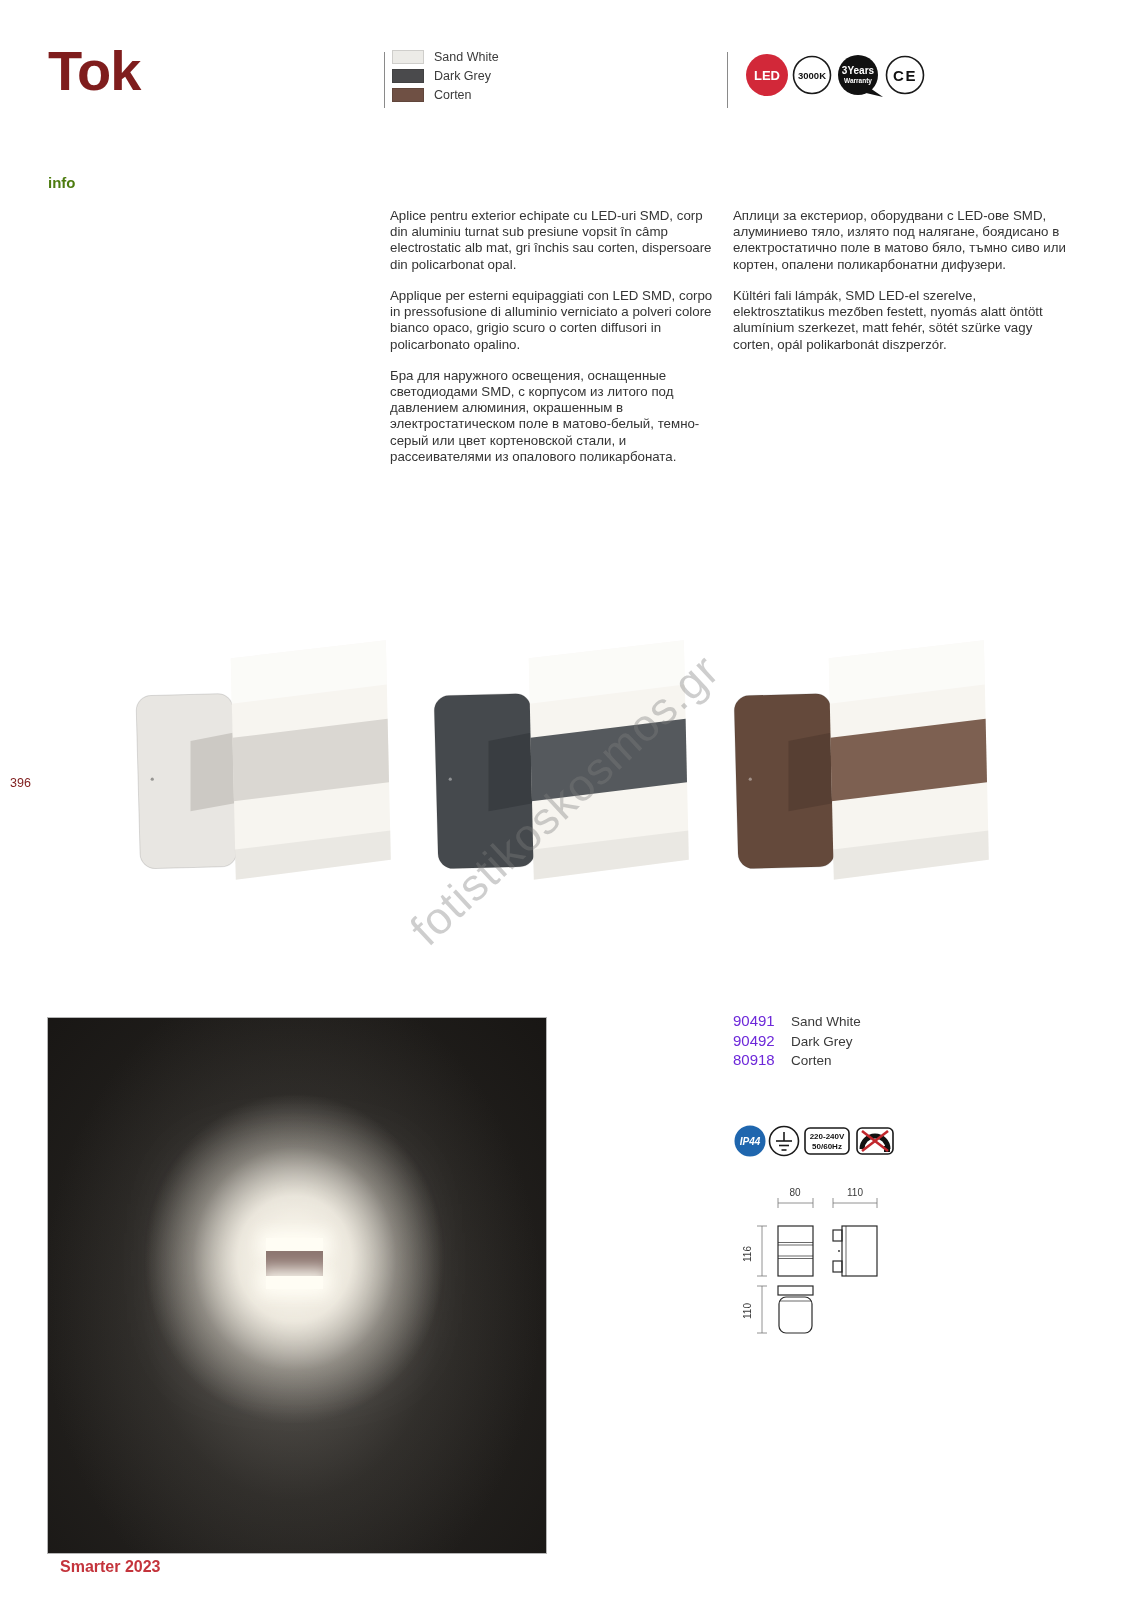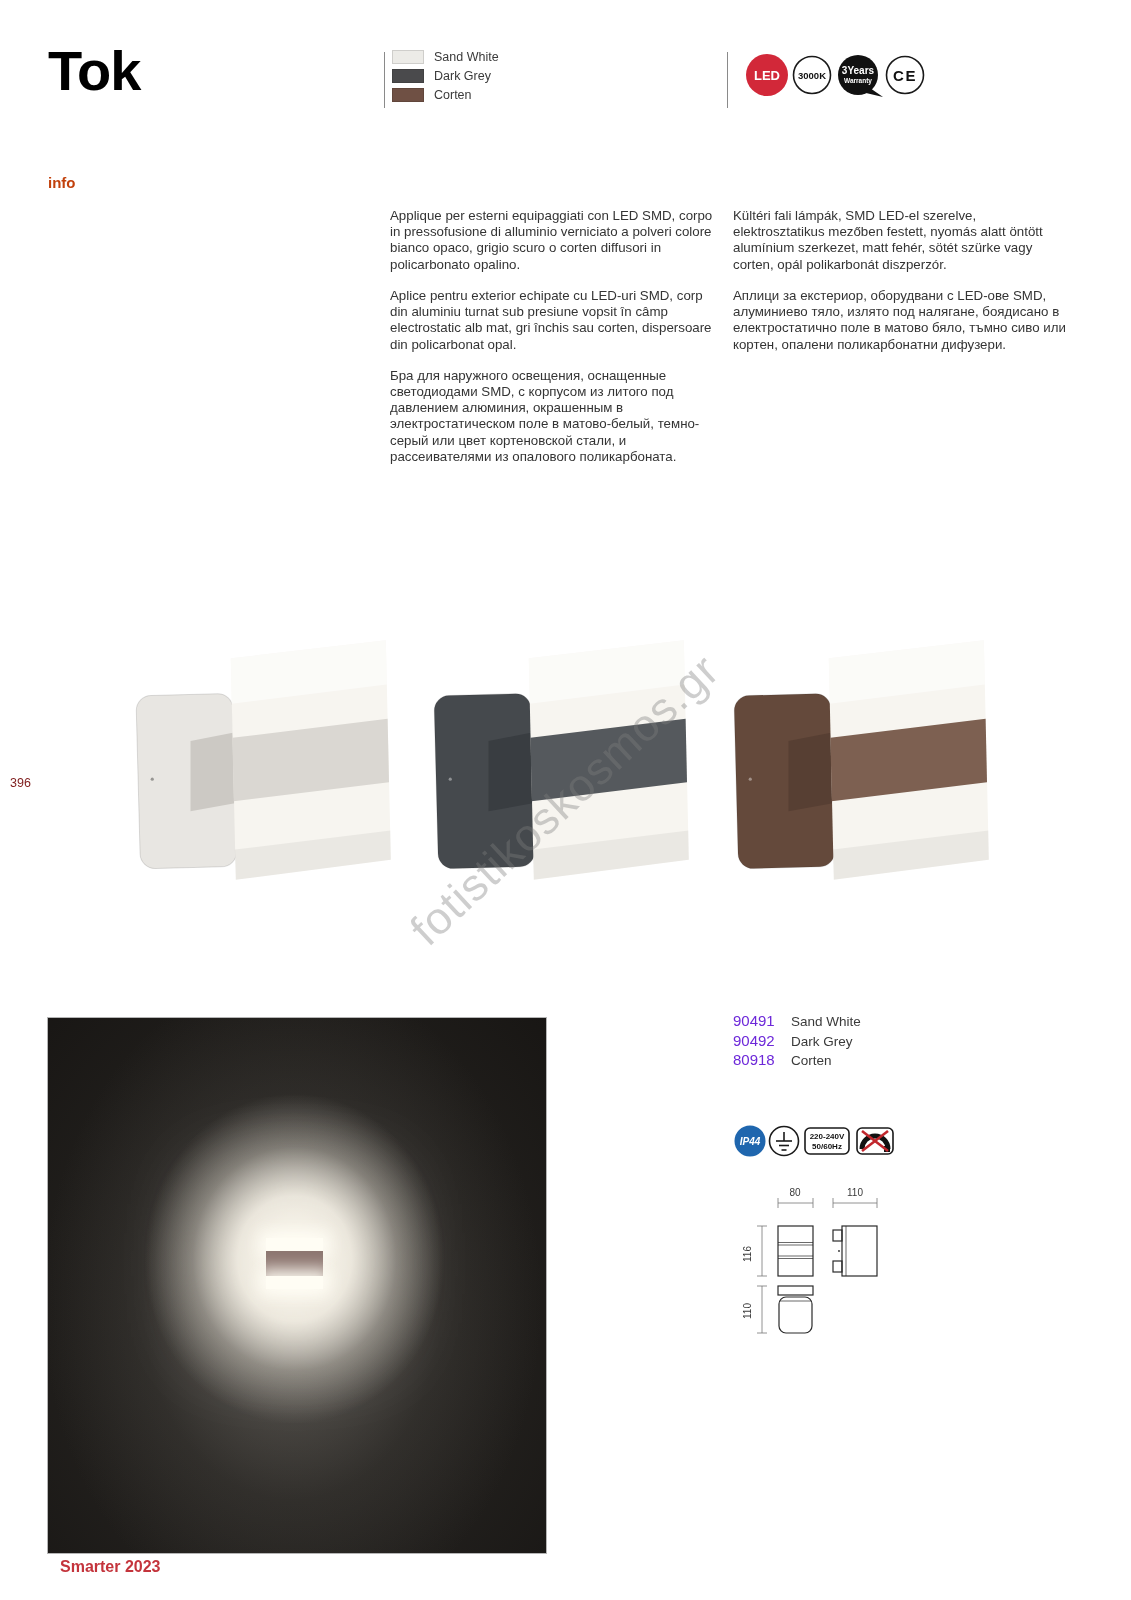--- a/index.html
+++ b/index.html
@@ -61,21 +61,21 @@
   .pf-bottom{height:13px;background:#fffdf4;box-shadow:0 0 16px 7px rgba(255,253,244,0.95);}
 
   .footer{position:absolute;left:60px;top:1558px;font-size:16px;font-weight:bold;}
   svg text{font-family:"Liberation Sans",sans-serif;}
 </style>
 </head>
 <body>
 
 <div class="page">
 
-  <div class="logo" style="color: #000000;">Tok</div>
+  <div class="logo" style="color: #7f1d1d;">Tok</div>
   <div class="vsep sep1"></div>
 
   <div class="finishes">
     <div class="finish-row">
       <span class="swatch" style="background: rgb(236, 235, 231);"></span>
       <span class="finish-label">Sand White</span>
     </div>
     <div class="finish-row">
       <span class="swatch" style="background: rgb(74, 74, 76);"></span>
       <span class="finish-label">Dark Grey</span>
@@ -102,30 +102,30 @@
       <path d="M128,36 L141,45 L124,41 Z" fill="#111"></path>
       <text class="badge-text" x="116" y="22" font-size="10" fill="#fff">3Years</text>
       <text class="badge-text" x="116" y="31" font-size="6.5" fill="#fff">Warranty</text>
     </g>
     <g>
       <circle cx="163" cy="23" r="18.5" fill="#fff" stroke="#1a1a1a" stroke-width="1.6"></circle>
       <text class="badge-text" x="163" y="28.5" font-size="15" letter-spacing="1.5" fill="#111">CE</text>
     </g>
   </svg>
 
-  <div class="info-heading" style="color: #c2410c;">info</div>
+  <div class="info-heading" style="color: #4d7c0f;">info</div>
 
   <div class="col col2">
+    <p>Aplice pentru exterior echipate cu LED-uri SMD, corp din aluminiu turnat sub presiune vopsit în câmp electrostatic alb mat, gri închis sau corten, dispersoare din policarbonat opal.</p>
     <p>Applique per esterni equipaggiati con LED SMD, corpo in pressofusione di alluminio verniciato a polveri colore bianco opaco, grigio scuro o corten diffusori in policarbonato opalino.</p>
-    <p>Aplice pentru exterior echipate cu LED-uri SMD, corp din aluminiu turnat sub presiune vopsit în câmp electrostatic alb mat, gri închis sau corten, dispersoare din policarbonat opal.</p>
     <p>Бра для наружного освещения, оснащенные светодиодами SMD, с корпусом из литого под давлением алюминия, окрашенным в электростатическом поле в матово-белый, темно-серый или цвет кортеновской стали, и рассеивателями из опалового поликарбоната.</p>
   </div>
   <div class="col col3">
+    <p>Аплици за екстериор, оборудвани с LED-ове SMD, алуминиево тяло, излято под налягане, боядисано в електростатично поле в матово бяло, тъмно сиво или кортен, опалени поликарбонатни дифузери.</p>
     <p>Kültéri fali lámpák, SMD LED-el szerelve, elektrosztatikus mezőben festett, nyomás alatt öntött alumínium szerkezet, matt fehér, sötét szürke vagy corten, opál polikarbonát diszperzór.</p>
-    <p>Аплици за екстериор, оборудвани с LED-ове SMD, алуминиево тяло, излято под налягане, боядисано в електростатично поле в матово бяло, тъмно сиво или кортен, опалени поликарбонатни дифузери.</p>
   </div>
 
   <div class="page-num">396</div>
 
   <svg class="lamp lamp1" viewBox="0 0 270 300">
     <rect x="10" y="86" width="96" height="172" rx="15" transform="rotate(-1.5 58 172)" stroke="rgba(0,0,0,0.12)" fill="#e8e6e2"></rect>
     <circle cx="24" cy="170" r="1.6" fill="rgba(0,0,0,0.35)"></circle>
     <path d="M62,132 L104,124 L106,194 L62,202 Z" fill="#ccc9c4"></path>
     <path d="M102,50 L256,32 L261,250 L107,270 Z" fill="#f7f5f0"></path>
     <path d="M102,50 L256,32 L257,76 L103,95 Z" fill="rgba(255,255,255,0.55)"></path>

